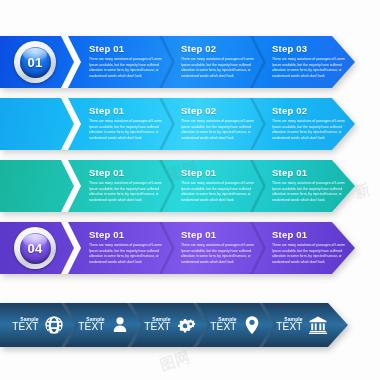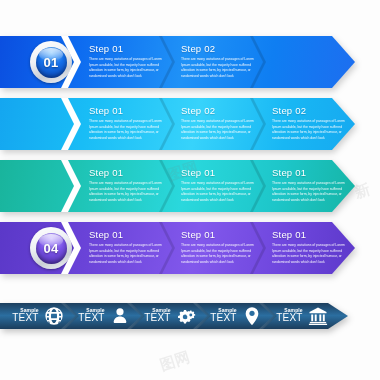--- a/index.html
+++ b/index.html
@@ -41,21 +41,21 @@
     clip-path:polygon(0 0, 13px 50%, 0 100%, 7px 100%, 20px 50%, 7px 0);
   }
   .seam-dark i{
     background:rgba(0,0,0,.13);
     -webkit-clip-path:polygon(0 0, 13px 50%, 0 100%, 3px 100%, 16px 50%, 3px 0);
     clip-path:polygon(0 0, 13px 50%, 0 100%, 3px 100%, 16px 50%, 3px 0);
   }
 
   
   .badge{
-    position:absolute;left:30px;top:50%;transform:translateY(-50%);
+    position:absolute;left:14px;top:50%;transform:translateY(-50%);
     width:42px;height:42px;border-radius:50%;
     background:linear-gradient(160deg,#ffffff 0%,#eef1f4 40%,#c9ced5 72%,#f4f6f8 100%);
     box-shadow:0 1px 3px rgba(0,0,0,.35);
     display:flex;align-items:center;justify-content:center;
   }
   .badge .inner{
     width:31px;height:31px;border-radius:50%;
     display:flex;align-items:center;justify-content:center;
     position:relative;overflow:hidden;
     box-shadow:inset 0 -2px 4px rgba(0,0,0,.35);
@@ -71,33 +71,33 @@
   }
   .badge .num{
     position:relative;z-index:2;color:#fff;
     font-size:13px;font-weight:bold;letter-spacing:.2px;
     text-shadow:0 1px 2px rgba(0,0,0,.4);
   }
 
   
   .seg{position:absolute;top:7px;width:84px;}
   .seg .h{
-    color:#ffffff;font-size:9.5px;font-weight:normal;
+    color:#ffffff;font-size:9.5px;font-weight:bold;
     letter-spacing:.2px;margin:0 0 3px 0;
     text-shadow:0 1px 1px rgba(0,0,0,.18);
   }
   .seg .p{
     color:rgba(255,255,255,.94);
     font-size:3.4px;line-height:1.62;margin:0;
     width:76px;
   }
 
   
   .bottom{
-    position:absolute;left:0;top:303px;width:348px;height:26px;
+    position:absolute;left:0;top:303px;width:348px;height:44px;
     filter:drop-shadow(2px 3px 3px rgba(0,0,0,.22));
   }
   .bottom .bbar{
     position:absolute;inset:0;
     background:linear-gradient(180deg,#1d3f5e 0%,#2b6ea0 48%,#1b3d5c 100%);
     -webkit-clip-path:polygon(0 0, 328px 0, 348px 50%, 328px 100%, 0 100%);
     clip-path:polygon(0 0, 328px 0, 348px 50%, 328px 100%, 0 100%);
   }
   .bseam{position:absolute;top:0;height:100%;width:22px;}
   .bseam i{
@@ -145,20 +145,24 @@
     <div class="seam seam-dark" style="left:250px">
         <i></i>
       </div>
 
     <div class="seg" style="left:89px">
       <p class="h">Step 01</p>
       <p class="p">There are many variations of passages of Lorem Ipsum available, but the majority have suffered alteration in some form, by injected humour, or randomised words which don't look</p>
     </div>
     <div class="seg" style="left:181px">
       <p class="h">Step 02</p>
+      <p class="p">There are many variations of passages of Lorem Ipsum available, but the majority have suffered alteration in some form, by injected humour, or randomised words which don't look</p>
+    </div>
+    <div class="seg" style="left:272px">
+      <p class="h">Step 03</p>
       <p class="p">There are many variations of passages of Lorem Ipsum available, but the majority have suffered alteration in some form, by injected humour, or randomised words which don't look</p>
     </div>
   </div>
 
   <div class="row row2" style="top:98px">
     <div class="bar"></div>
 
 
     <div class="seam seam-white" style="left:61px">
         <i></i>

